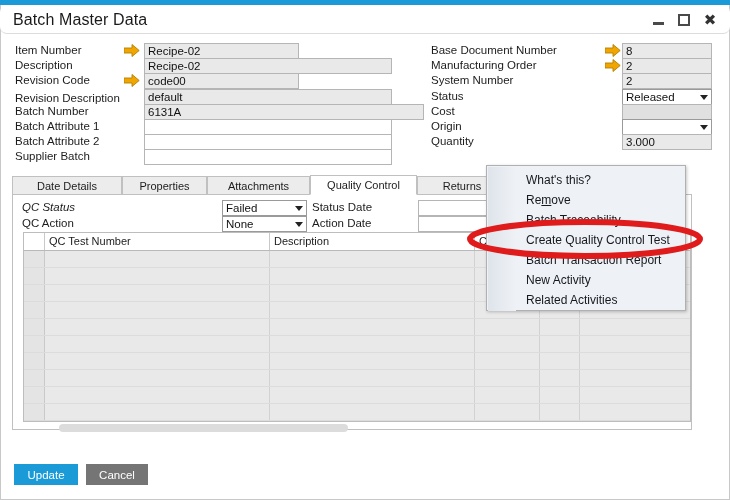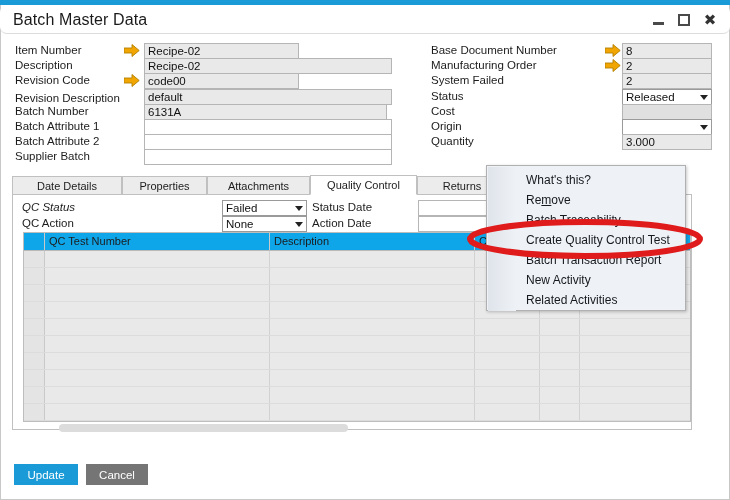--- a/index.html
+++ b/index.html
@@ -110,21 +110,21 @@
     background: #ffffff; border: 1px solid #c0c0c0;
   }
 
   
   .grid {
     position: absolute; left: 23px; top: 232px; width: 668px; height: 190px;
     border: 1px solid #bdbdbd; background: #e9e9e9;
     overflow: hidden;
   }
   .grid-head {
-    position: relative; height: 18px; background: #0ea5e9;
+    position: relative; height: 18px; background: #ffffff;
     border-bottom: 1px solid #b9b9b9;
   }
   .gh {
     position: absolute; top: 0; height: 17px;
     font-size: 11px; color: #1c1c1c; line-height: 17px;
     padding-left: 4px; white-space: nowrap; overflow: hidden;
     border-right: 1px solid #c9c9c9;
   }
   .grow {
     position: relative; height: 17px;
@@ -205,42 +205,42 @@
       <div class="fld-label" style="left: 15px; top: 40.4px;">Revision Code</div>
       <div class="arrow" style="left: 124px; top: 40.4px;">
         <svg width="16" height="13" viewBox="0 0 16 13">
           <path d="M0 4 H8 V0.5 L15.2 6.5 L8 12.5 V9 H0 Z" fill="#f0a500" stroke="#b37f00" stroke-width="0.9" stroke-linejoin="round"></path>
         </svg>
       </div>
       <div class="inp" style="left: 144px; top: 39.4px; width: 155px;">code00</div>
       <div class="fld-label" style="left: 15px; top: 58px;">Revision Description</div>
       <div class="inp" style="left: 144px; top: 54.6px; width: 248px;">default</div>
       <div class="fld-label" style="left: 15px; top: 70.8px;">Batch Number</div>
-      <div class="inp" style="left: 144px; top: 69.8px; width: 243px;">6131A</div>
+      <div class="inp" style="left: 144px; top: 69.8px; width: 280px;">6131A</div>
       <div class="fld-label" style="left: 15px; top: 86px;">Batch Attribute 1</div>
       <div class="inp empty" style="left: 144px; top: 85px; width: 248px;"></div>
       <div class="fld-label" style="left: 15px; top: 101.2px;">Batch Attribute 2</div>
       <div class="inp empty" style="left: 144px; top: 100.2px; width: 248px;"></div>
       <div class="fld-label" style="left: 15px; top: 116.4px;">Supplier Batch</div>
       <div class="inp empty" style="left: 144px; top: 115.4px; width: 248px;"></div>
       <div class="fld-label" style="left: 431px; top: 10px;">Base Document Number</div>
       <div class="arrow" style="left: 605px; top: 10px;">
         <svg width="16" height="13" viewBox="0 0 16 13">
           <path d="M0 4 H8 V0.5 L15.2 6.5 L8 12.5 V9 H0 Z" fill="#f0a500" stroke="#b37f00" stroke-width="0.9" stroke-linejoin="round"></path>
         </svg>
       </div>
       <div class="inp" style="left: 622px; top: 9px; width: 90px;">8</div>
       <div class="fld-label" style="left: 431px; top: 25.2px;">Manufacturing Order</div>
       <div class="arrow" style="left: 605px; top: 25.2px;">
         <svg width="16" height="13" viewBox="0 0 16 13">
           <path d="M0 4 H8 V0.5 L15.2 6.5 L8 12.5 V9 H0 Z" fill="#f0a500" stroke="#b37f00" stroke-width="0.9" stroke-linejoin="round"></path>
         </svg>
       </div>
       <div class="inp" style="left: 622px; top: 24.2px; width: 90px;">2</div>
-      <div class="fld-label" style="left: 431px; top: 40.4px;">System Failed</div>
+      <div class="fld-label" style="left: 431px; top: 40.4px;">System Number</div>
       <div class="inp" style="left: 622px; top: 39.4px; width: 90px;">2</div>
       <div class="fld-label" style="left: 431px; top: 55.6px;">Status</div>
       <div class="sel" style="left: 622px; top: 54.6px; width: 90px;"><span>Released</span><span class="caret"></span></div>
       <div class="fld-label" style="left: 431px; top: 70.8px;">Cost</div>
       <div class="inp readonly" style="left: 622px; top: 69.8px; width: 90px;"></div>
       <div class="fld-label" style="left: 431px; top: 86px;">Origin</div>
       <div class="sel" style="left: 622px; top: 85px; width: 90px;"><span></span><span class="caret"></span></div>
       <div class="fld-label" style="left: 431px; top: 101.2px;">Quantity</div>
       <div class="inp" style="left: 622px; top: 100.2px; width: 90px;">3.000</div>
     </div>

